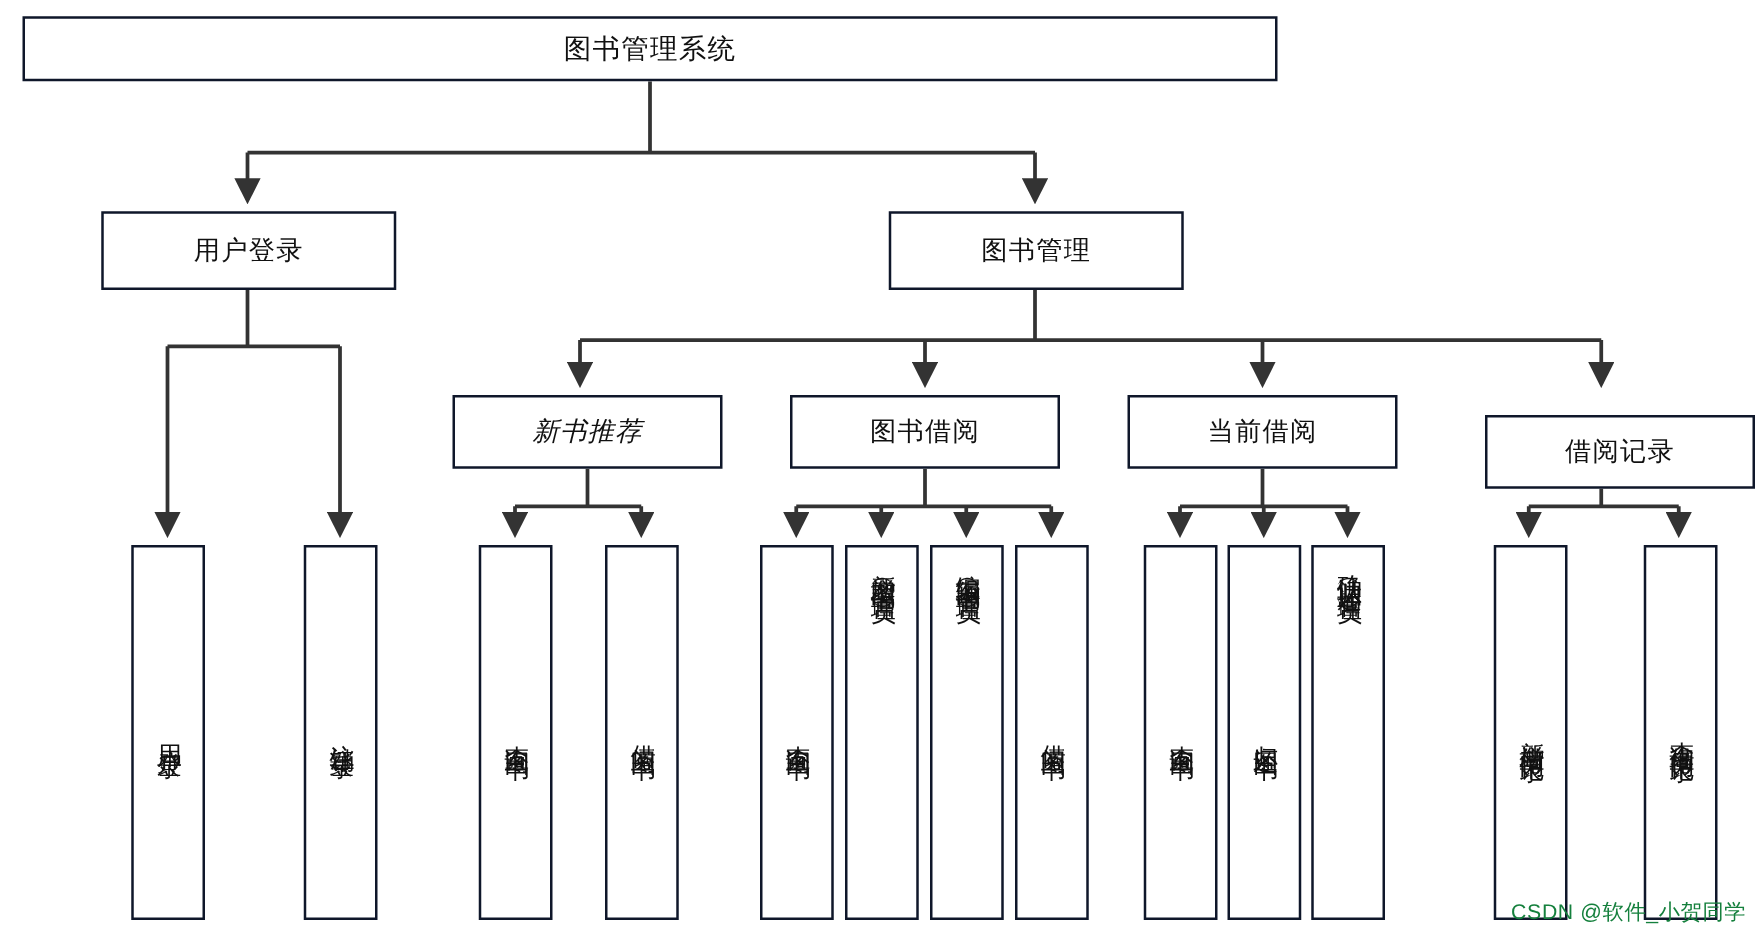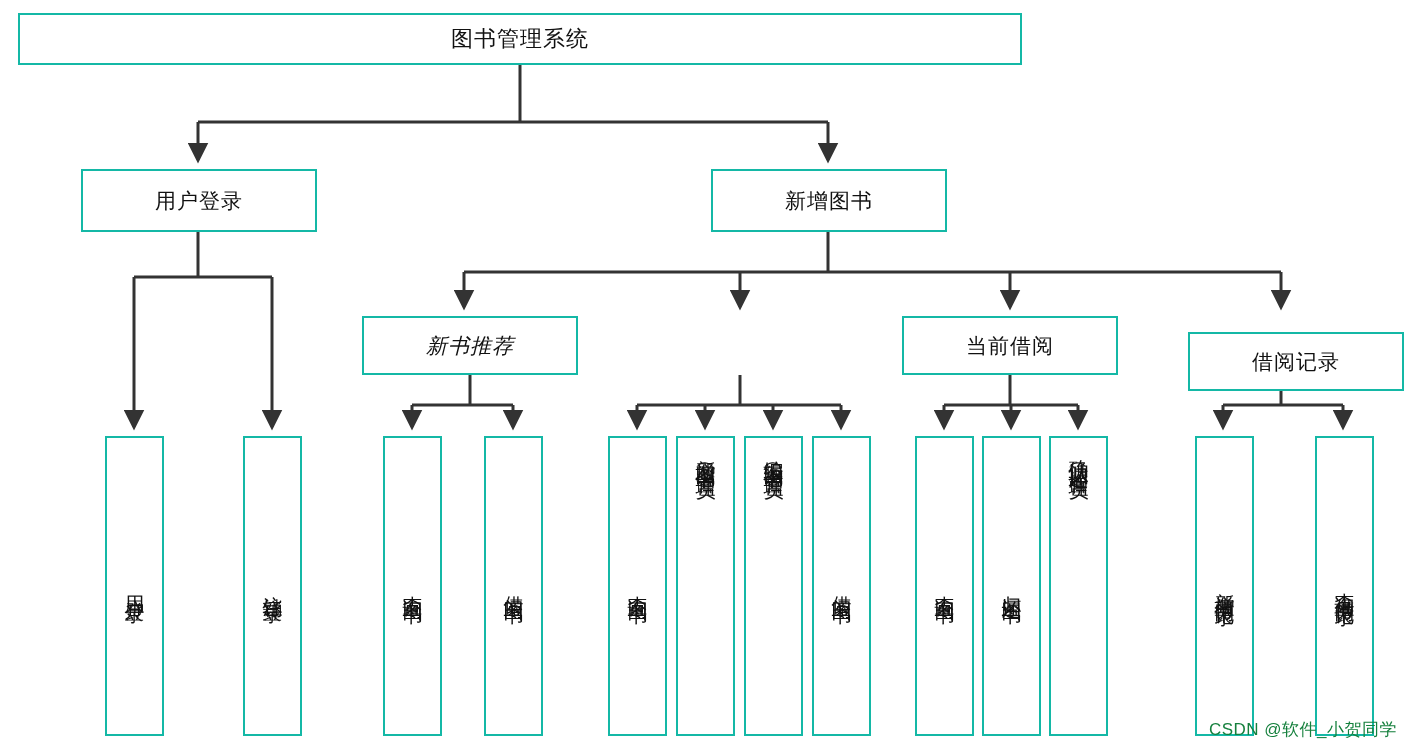--- a/index.html
+++ b/index.html
@@ -22,21 +22,21 @@
     left: 0;
     top: 0;
     width: 1405px;
     height: 747px;
     pointer-events: none;
   }
   .node {
     position: absolute;
     box-sizing: border-box;
     background: #ffffff;
-    border: 2px solid #14b8a6;
+    border: 2px solid #0f172a;
     display: flex;
     align-items: center;
     justify-content: center;
     color: #111111;
   }
   .node.horiz {
     font-size: 21px;
     letter-spacing: 1px;
     line-height: 1.2;
   }
@@ -134,25 +134,28 @@
   </svg>
 
   <div class="node horiz root" style="left:18px; top:13px; width:1004px; height:52px;">
     <span>图书管理系统</span>
   </div>
 
   <div class="node horiz" style="left:81px; top:169px; width:236px; height:63px;">
     <span>用户登录</span>
   </div>
   <div class="node horiz" style="left:711px; top:169px; width:236px; height:63px;">
-    <span>新增图书</span>
+    <span>图书管理</span>
   </div>
 
   <div class="node horiz" style="left:362px; top:316px; width:216px; height:59px;font-style:italic;">
     <span>新书推荐</span>
+  </div>
+  <div class="node horiz" style="left:632px; top:316px; width:216px; height:59px;">
+    <span>图书借阅</span>
   </div>
   <div class="node horiz" style="left:902px; top:316px; width:216px; height:59px;">
     <span>当前借阅</span>
   </div>
   <div class="node horiz" style="left:1188px; top:316px; width:216px; height:59px;margin-top:16px;">
     <span>借阅记录</span>
   </div>
 
   <div class="node leaf" style="left:105px; top:436px; width:59px; height:300px;">
     <div class="leaf-inner">

